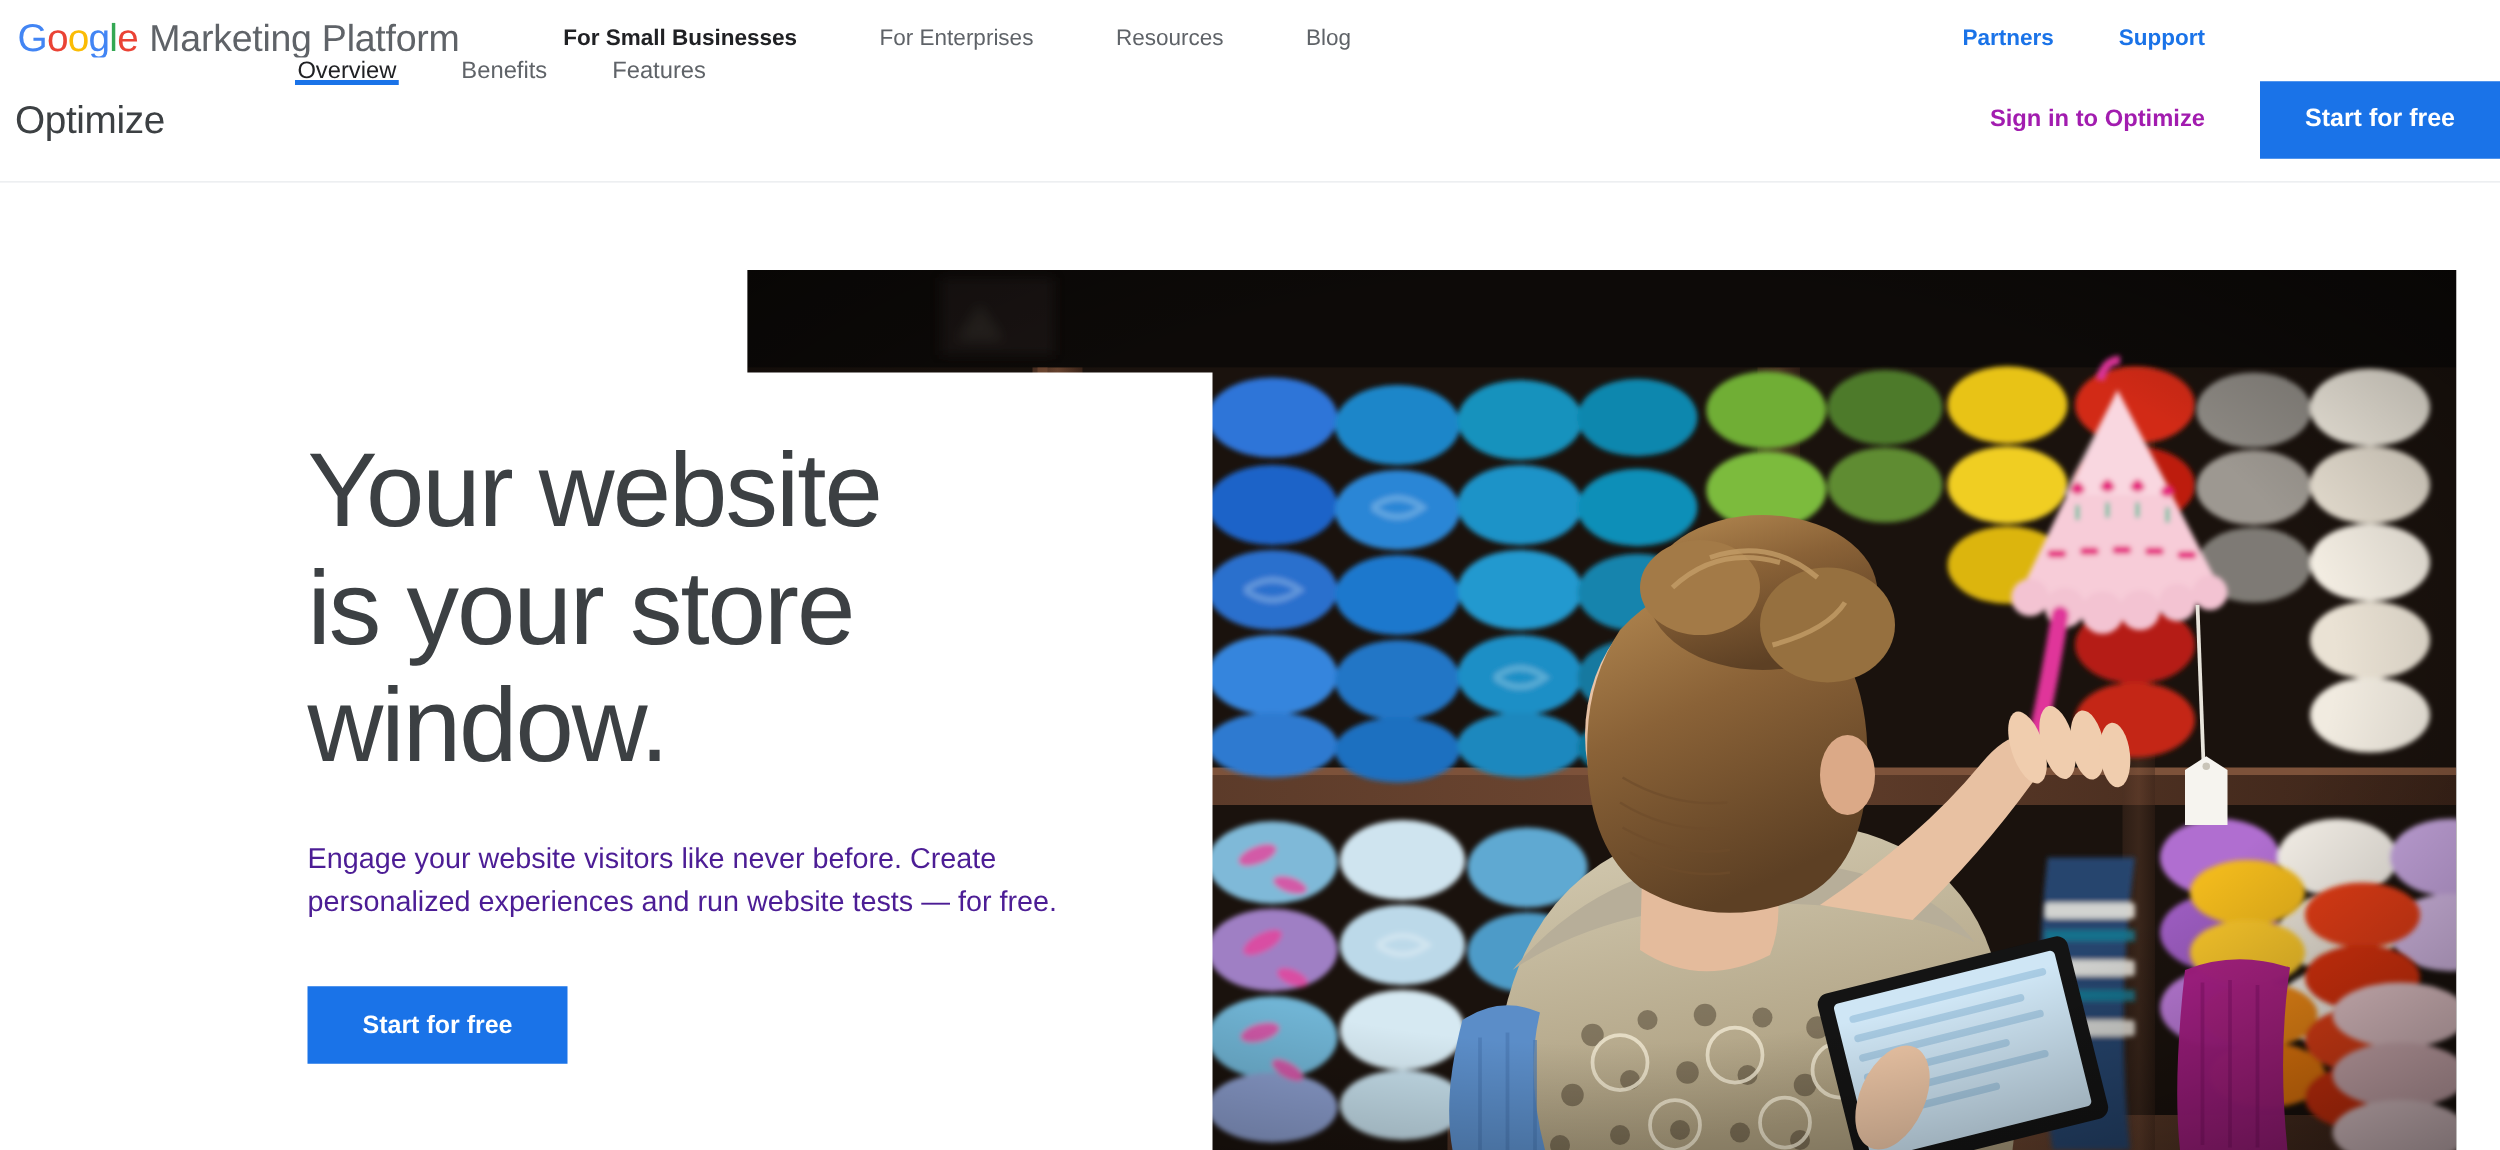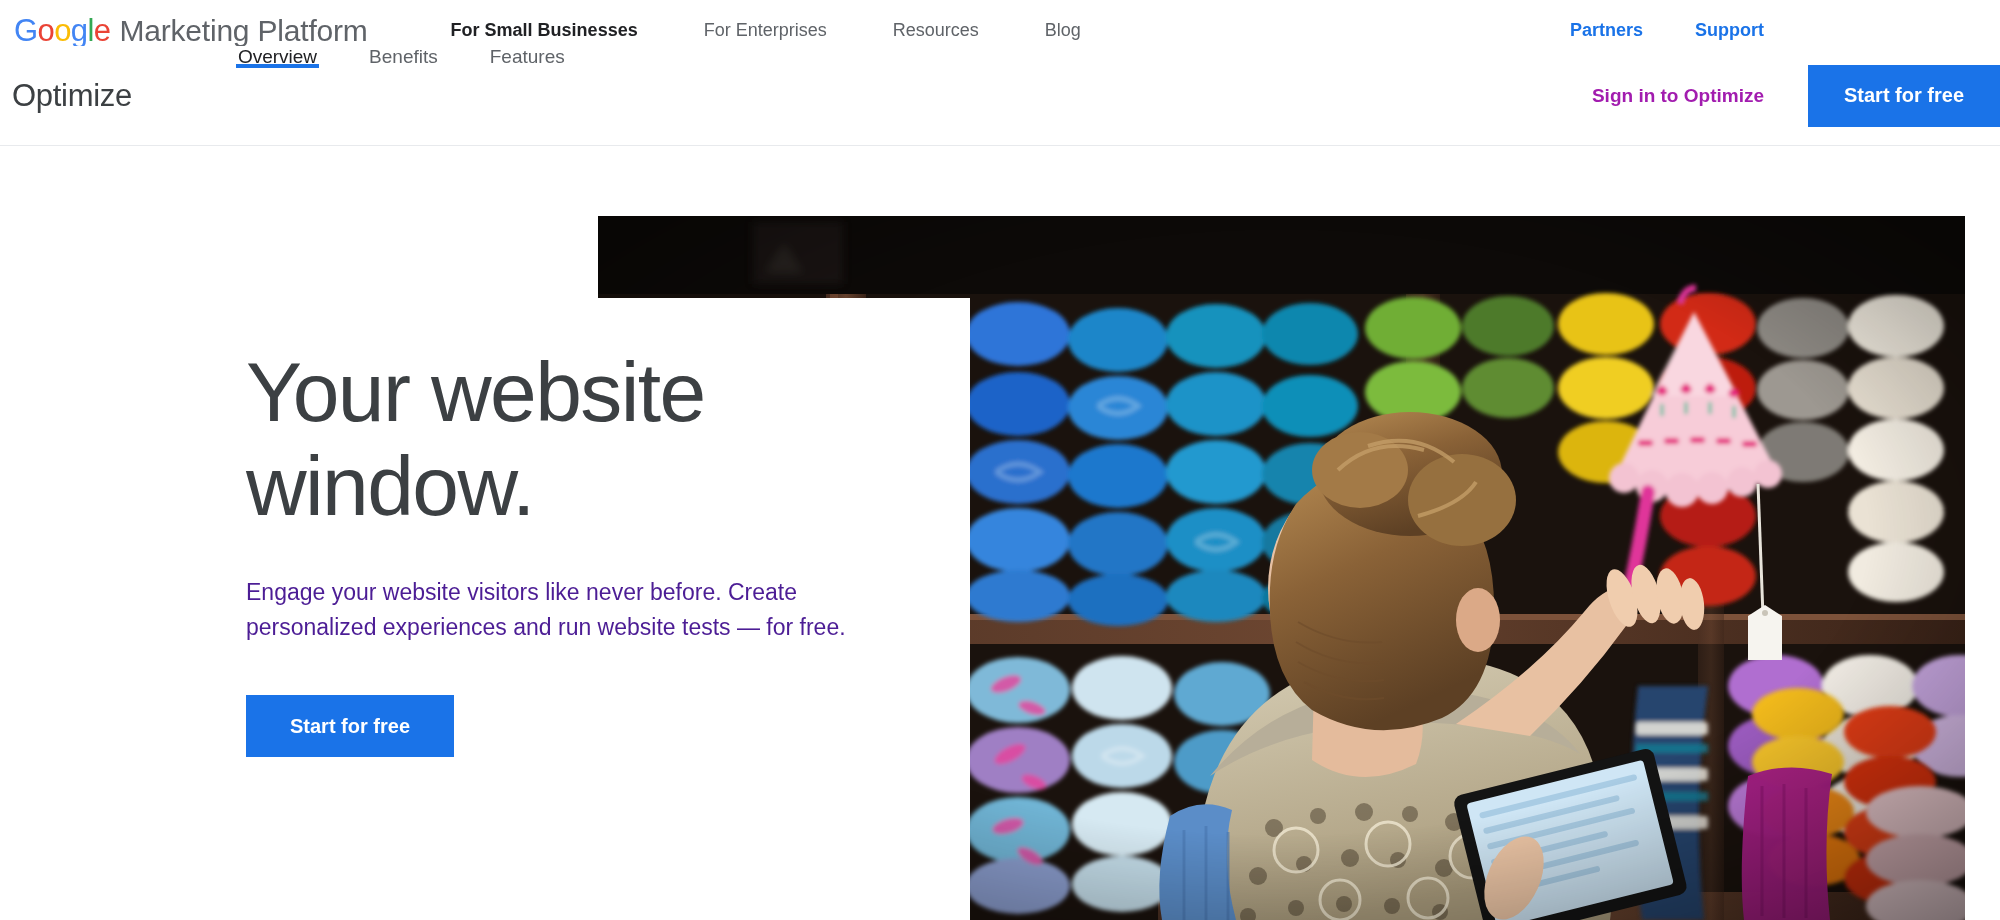--- a/index.html
+++ b/index.html
@@ -664,18 +664,19 @@
 
       <rect width="1367" height="704" fill="url(#vig)"></rect>
     </svg>
   </div>
 
   <div class="hero-panel"></div>
 
   <div class="hero-content">
     <h1 class="hero-title">
       <div>Your website</div>
+      <div>is your store</div>
       <div>window.</div>
     </h1>
     <p class="hero-sub">Engage your website visitors like never before. Create personalized experiences and run website tests — for free.</p>
     <button class="cta-hero">Start for free</button>
   </div>
 </section>
 
 </body></html>

